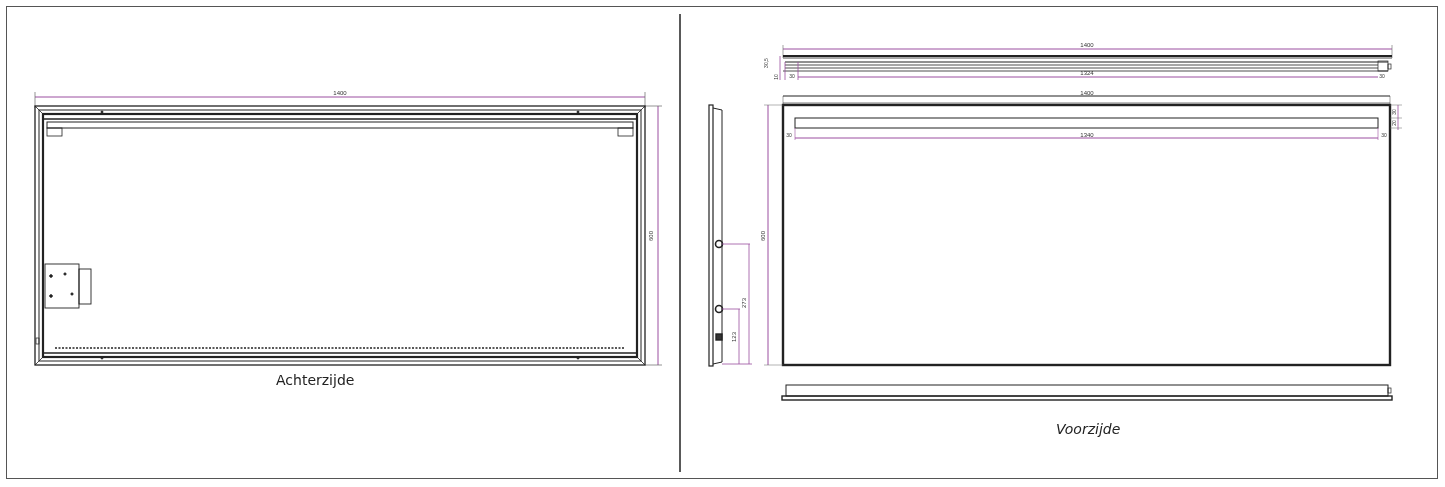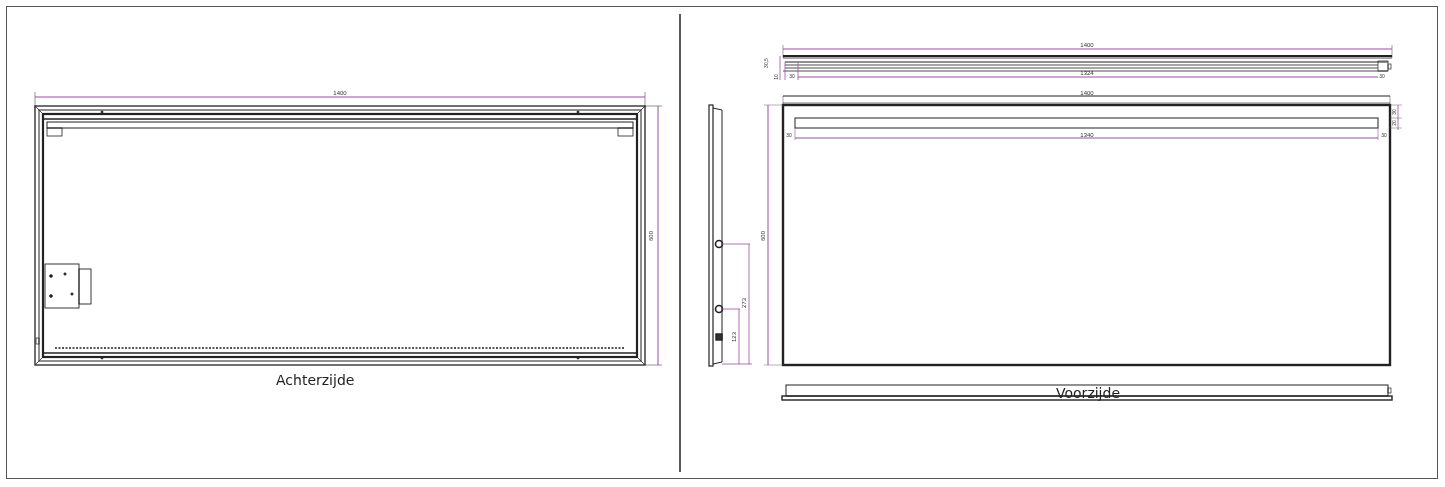--- a/index.html
+++ b/index.html
@@ -127,13 +127,13 @@
   <text x="736" y="337" font-size="6" fill="#333" text-anchor="middle" transform="rotate(-90 736 337)" font-family="Liberation Sans, sans-serif">123</text>
 
   <g fill="none" stroke="#222">
     <rect x="786" y="385" width="602" height="11" stroke-width="1"></rect>
     <rect x="782" y="396" width="610" height="4" stroke-width="1.4"></rect>
     <rect x="1388" y="388" width="3" height="5" stroke-width="0.7"></rect>
   </g>
 </svg>
 
 <div class="cap" style="left:276px;top:372px;">Achterzijde</div>
-<div class="cap" style="left:1056px;top:385px;">Voorzijde</div>
+<div class="cap" style="left:1056px;top:421px;font-style:italic;">Voorzijde</div>
 
 </body></html>

